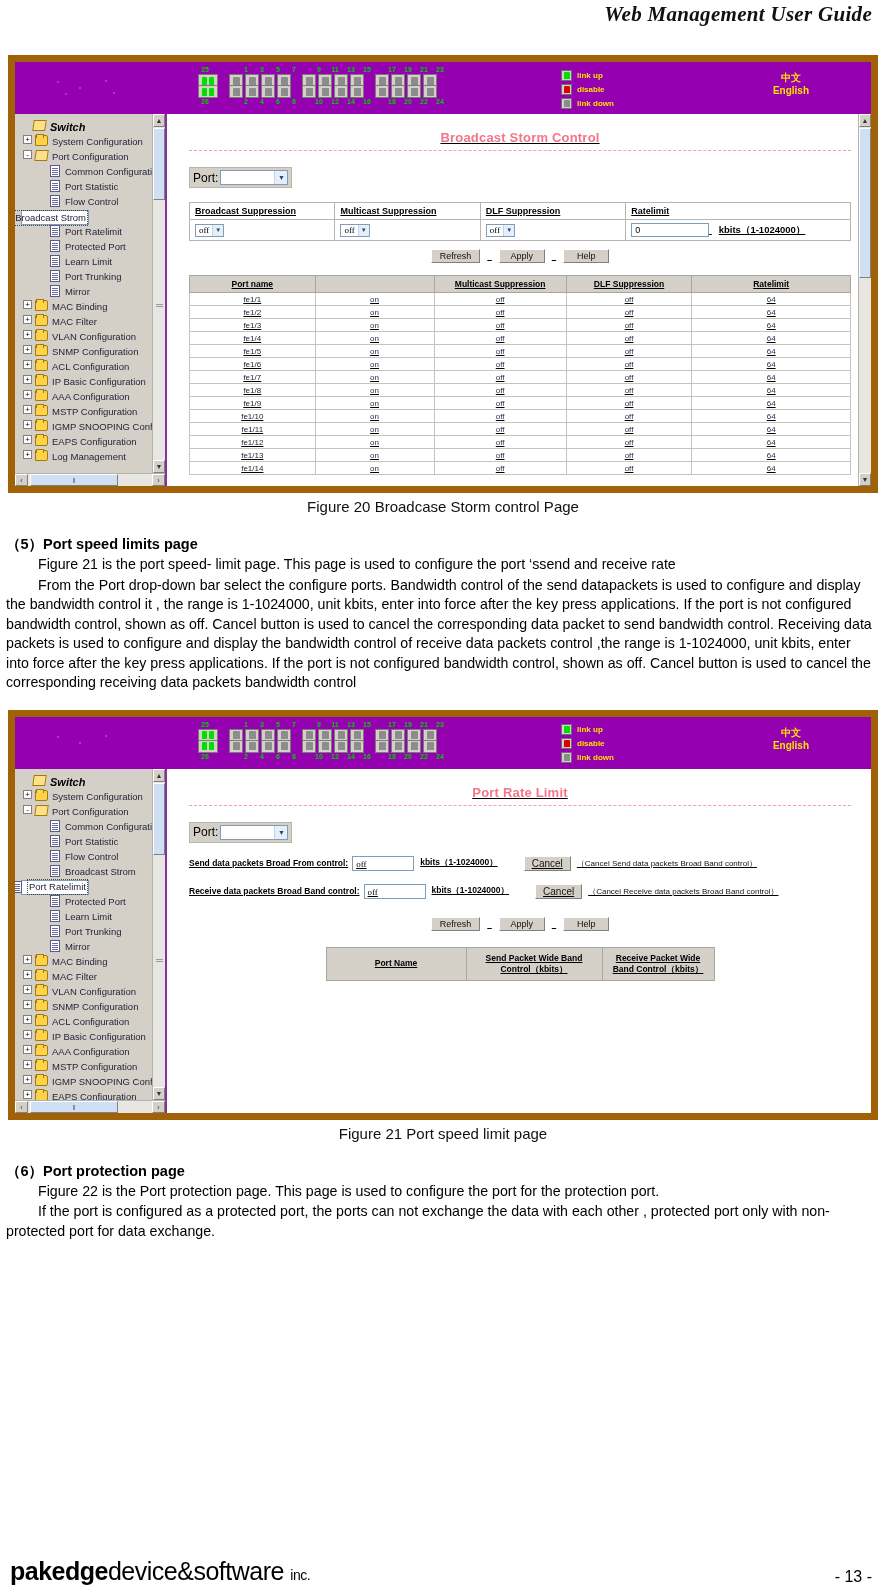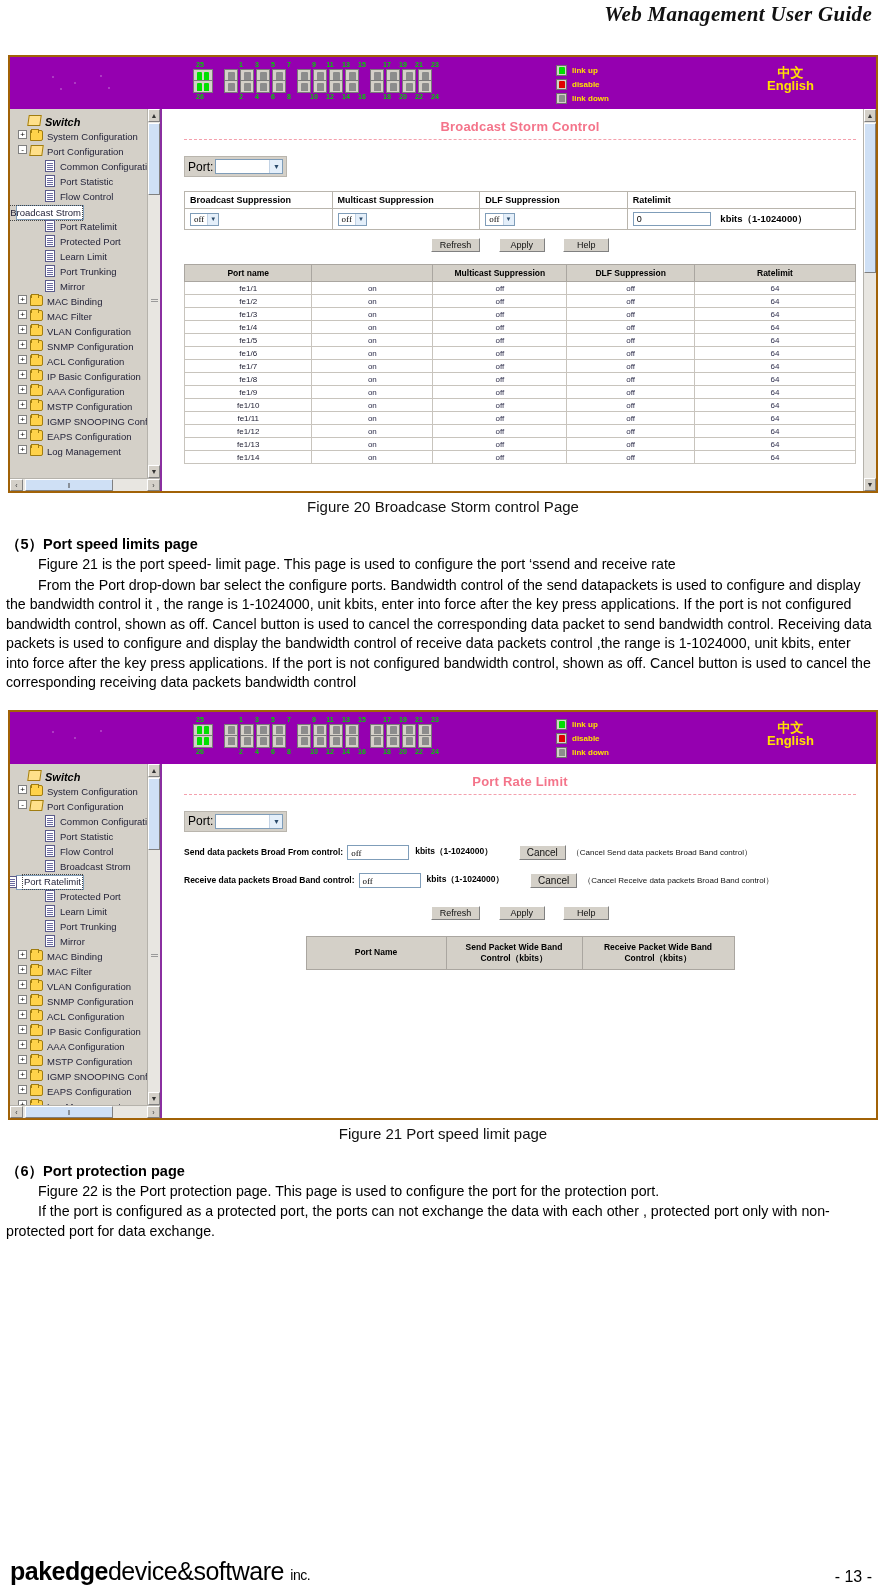--- a/index.html
+++ b/index.html
@@ -23,21 +23,21 @@
     font-size: 21px;
     font-weight: 600;
     letter-spacing: .3px;
     color: #111;
     padding-top: 2px;
   }
 
   
   .shot {
     position: relative;
-    border: 2px solid #a16207;
+    border: 7px solid #a16207;
     background: #fff;
     overflow: hidden;
   }
   .shot-1 { margin: 21px 8px 0 8px; height: 438px; }
   .shot-2 { margin: 0 8px 0 8px; height: 410px; }
 
   
   .banner {
     background: #9500b0;
     height: 52px;
@@ -69,21 +69,21 @@
   .legend { position:absolute; left:546px; top:7px; }
   .legend .lrow { display:flex; align-items:center; height:12px; margin-bottom:2px; }
   .legend .lbox {
     width:11px; height:11px; background:#d4d0c8; border:1px solid #6f6f6f;
     display:flex; align-items:center; justify-content:center; margin-right:5px;
   }
   .legend .lbox i { width:6px; height:7px; display:block; border-radius:1px 1px 0 0; }
   .legend .lbl { font-size:8px; font-weight:bold; color:#ffe000; }
 
   .langbox { position:absolute; right:62px; top:9px; text-align:center; }
-  .langbox a { display:block; font-size:13px; font-weight:bold; color:#ffe000; text-decoration:none; line-height:13px; }
+  .langbox a { display:block; font-size:10px; font-weight:bold; color:#ffe000; text-decoration:none; line-height:13px; }
 
   
   .frame-body { display:flex; height:calc(100% - 52px); background:#fff; }
 
   
   .sidebar {
     width: 152px; flex:0 0 152px;
     background:#d4d0c8;
     border-right:2px solid #8a2fa0;
     position:relative;
@@ -148,21 +148,21 @@
   }
   .hscroll .track { flex:1; position:relative; }
   .hscroll .thumb {
     position:absolute; left:2px; top:0; width:88px; bottom:0;
     background:#cfe0f5; border:1px solid #fff; border-right-color:#808080; border-bottom-color:#808080;
     font-size:7px; text-align:center; line-height:11px; color:#555;
   }
 
   
   .content { flex:1; position:relative; background:#fff; overflow:hidden; }
-  .content-inner { padding:4px 20px 0 22px; }
+  .content-inner { padding:10px 20px 0 22px;text-decoration:underline; }
   .page-title {
     text-align:center; color:#f4748a; font-weight:bold; font-size:13px;
     letter-spacing:.2px; margin:6px 0 5px 0;
     font-family:"Liberation Sans", sans-serif;
   }
   .pink-rule { border-top:1px dashed #f4a0ad; margin:0 0 16px 0; height:0; }
 
   .portsel-wrap {
     display:inline-flex; align-items:center;
     background:#d4d0c8; border:1px solid #b9b5ad; padding:2px 3px;
@@ -1140,21 +1140,21 @@
           <span class="btn">Refresh</span>
           <span class="btn">Apply</span>
           <span class="btn">Help</span>
         </div>
 
         <table class="rl-head">
           <tbody>
               <tr>
             <th style="width:140px">Port Name</th>
             <th style="width:136px">Send Packet Wide Band Control（kbits）</th>
-            <th style="width:152px">Receive Packet Wide Band Control（kbits）</th>
+            <th style="width:112px">Receive Packet Wide Band Control（kbits）</th>
           </tr>
         </tbody>
           </table>
       </div>
     </div>
   </div>
 </div>
 
 <div class="caption">Figure 21 Port speed limit page</div>
 

